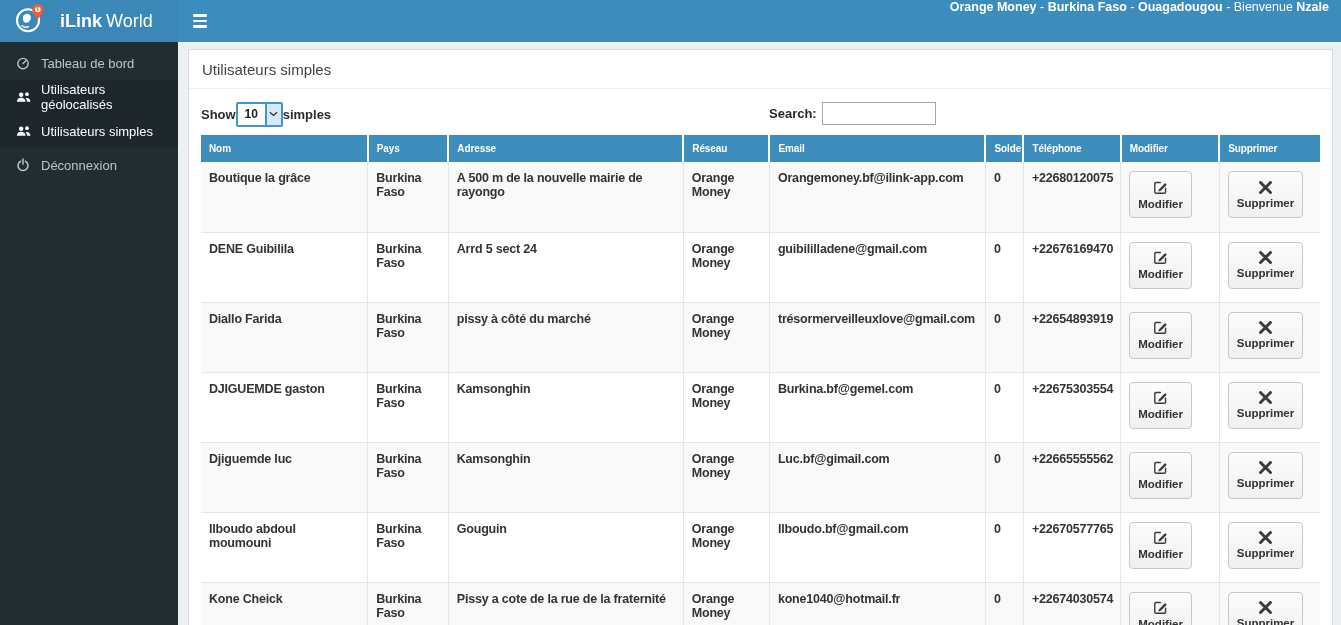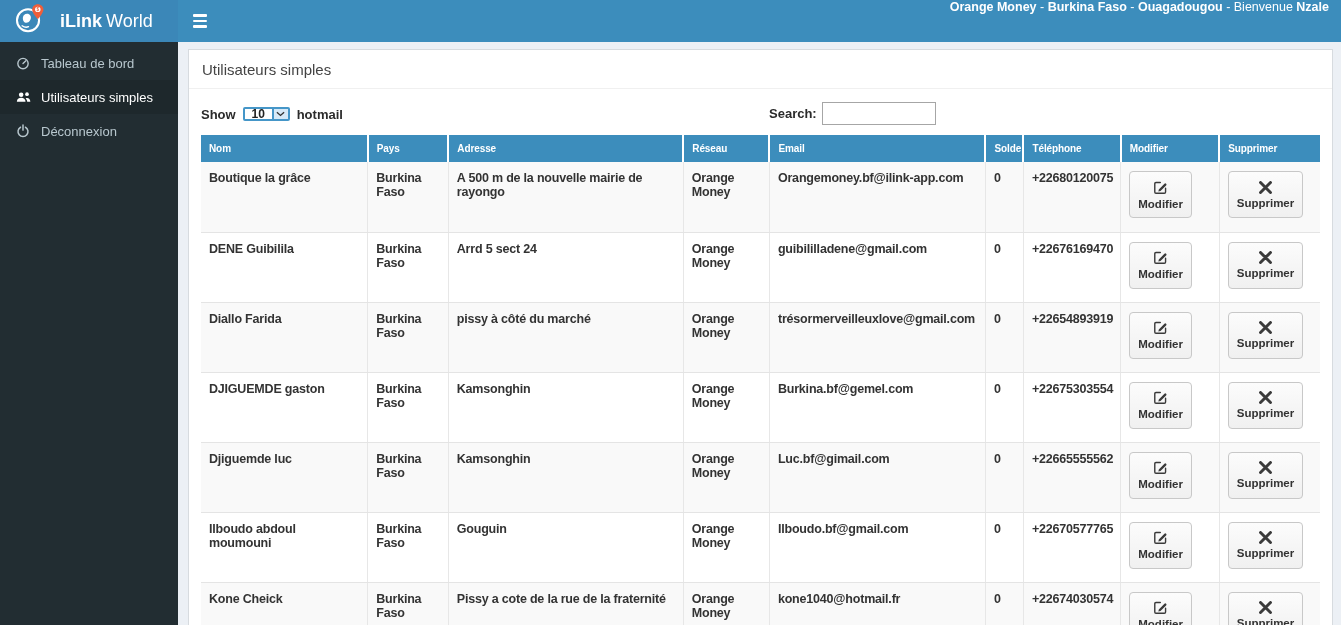--- a/index.html
+++ b/index.html
@@ -24,22 +24,22 @@
   .menu-item.active{background:#1e282c;color:#fff;}
   .mi-icon{width:16px;display:flex;justify-content:center;align-items:center;flex:none;}
 
   
   .content{position:fixed;top:42px;left:178px;width:1163px;bottom:0;background:#ecf0f5;padding:7px 8px 0 10px;overflow:hidden;}
   .panel{background:#fff;border:1px solid #d7dbdf;min-height:600px;}
   .panel-title{font-size:15px;font-weight:400;color:#444;margin:0;padding:11px 13px 10px;border-bottom:1px solid #f0f0f0;}
   .panel-body{padding:9px 12px 0;position:relative;}
 
   .controls{position:relative;height:32px;margin-bottom:5px;display:flex;align-items:center;}
-  .length{display:flex;align-items:center;gap:7px;font-size:13px;font-weight:700;color:#2b2b2b;}
-  .select{display:inline-flex;align-items:stretch;height:14px;border:2px solid #4596c8;border-radius:2px;background:#fff;cursor:pointer;}
+  .length{display:flex;align-items:center;font-size:13px;font-weight:700;color:#2b2b2b;}
+  .select{display:inline-flex;align-items:stretch;height:25px;border:2px solid #4596c8;border-radius:2px;background:#fff;cursor:pointer;}
   .select-value{width:27px;display:flex;align-items:center;justify-content:center;font-size:12px;font-weight:700;color:#222;}
   .select-arrow{width:16px;background:#d6e9f7;border-left:2px solid #4596c8;display:flex;align-items:center;justify-content:center;}
   .search{position:absolute;left:568px;top:4px;display:flex;align-items:center;gap:5px;font-size:13px;font-weight:700;color:#2b2b2b;}
   .search input{width:114px;height:23px;border:1px solid #a6a6a6;background:#fff;font-family:"Liberation Sans",sans-serif;font-size:13px;padding:0 5px;outline:none;}
 
   
   table{width:100%;border-collapse:collapse;table-layout:fixed;}
   thead th{background:#3c8dbc;color:#fff;font-size:10px;font-weight:700;text-align:left;padding:5px 8px;height:27px;border-right:2px solid #fff;cursor:pointer;letter-spacing:-0.1px;}
   thead th:last-child{border-right:none;}
   tbody td{font-size:12.5px;font-weight:700;letter-spacing:-0.2px;color:#333;padding:9px 8px;height:70px;vertical-align:top;border-right:1px solid #e7e7e7;border-bottom:1px solid #e4e4e4;overflow:hidden;background-clip:padding-box;}
@@ -81,20 +81,31 @@
 
 <aside class="sidebar">
   <div class="menu-item">
     <span class="mi-icon">
       <svg width="14" height="14" viewBox="0 0 16 16">
           <circle cx="8" cy="8.6" r="5.9" fill="none" stroke="currentColor" stroke-width="1.6"></circle>
           <path d="M8 8.6 L11.3 5.4" stroke="currentColor" stroke-width="1.6" stroke-linecap="round"></path>
         </svg>
     </span>
     <span>Tableau de bord</span>
+  </div>
+  <div class="menu-item active">
+    <span class="mi-icon">
+      <svg width="15" height="12" viewBox="0 0 18 14" fill="currentColor">
+          <circle cx="6.2" cy="4.2" r="2.7"></circle>
+          <path d="M1 12.8c0-3.2 2.3-4.9 5.2-4.9s5.2 1.7 5.2 4.9z"></path>
+          <circle cx="13.2" cy="3.6" r="2.2"></circle>
+          <path d="M13.4 12.8H17.2c0-2.9-1.7-4.5-3.9-4.5-.6 0-1.2.2-1.7.4 1.2 1 1.8 2.4 1.8 4.1z"></path>
+        </svg>
+    </span>
+    <span>Utilisateurs géolocalisés</span>
   </div>
   <div class="menu-item active">
     <span class="mi-icon">
       <svg width="15" height="12" viewBox="0 0 18 14" fill="currentColor">
           <circle cx="6.2" cy="4.2" r="2.7"></circle>
           <path d="M1 12.8c0-3.2 2.3-4.9 5.2-4.9s5.2 1.7 5.2 4.9z"></path>
           <circle cx="13.2" cy="3.6" r="2.2"></circle>
           <path d="M13.4 12.8H17.2c0-2.9-1.7-4.5-3.9-4.5-.6 0-1.2.2-1.7.4 1.2 1 1.8 2.4 1.8 4.1z"></path>
         </svg>
     </span>
@@ -119,21 +130,21 @@
         <div class="length">
           <span>Show</span>
           <span class="select">
             <span class="select-value">10</span>
             <span class="select-arrow">
               <svg width="9" height="6" viewBox="0 0 10 6">
                   <path d="M1 1l4 3.6L9 1" stroke="#333" stroke-width="1.5" fill="none"></path>
                 </svg>
             </span>
           </span>
-          <span>hotmail</span>
+          <span>simples</span>
         </div>
         <div class="search">
           <span>Search:</span>
           <input type="text" value="" style="">
         </div>
       </div>
 
       <table>
         <colgroup>
           <col style="width:14.9%">

